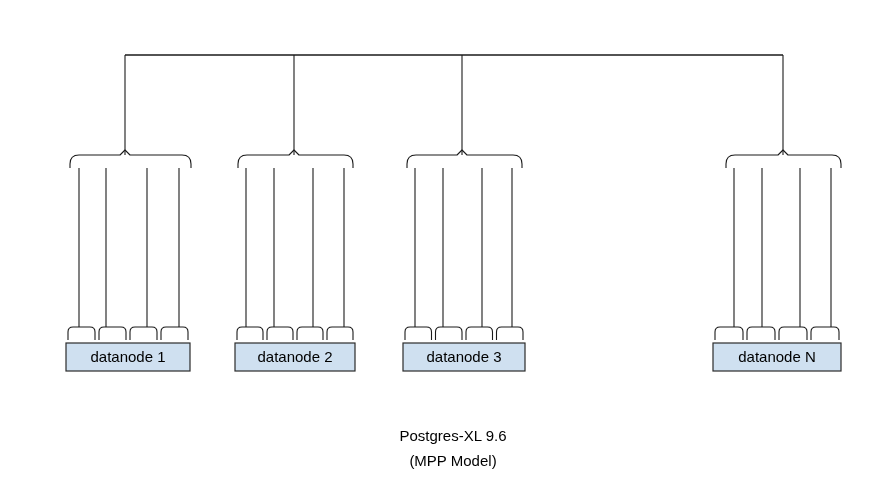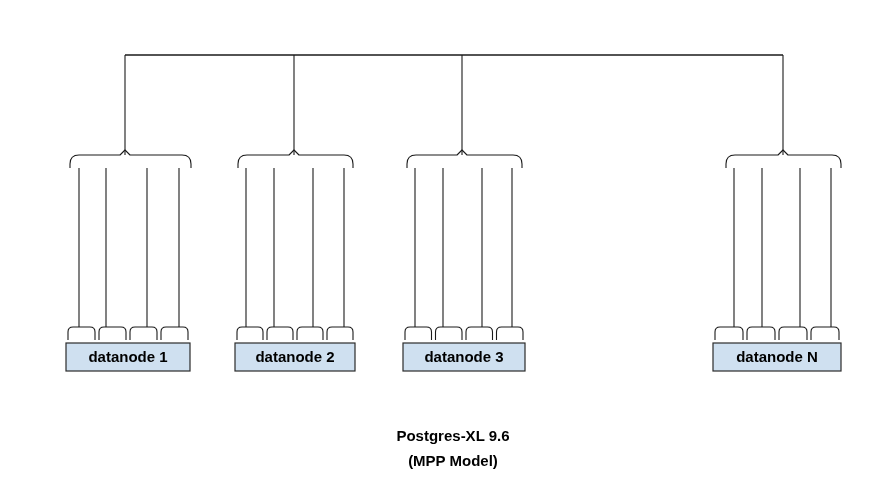--- a/index.html
+++ b/index.html
@@ -3,21 +3,21 @@
 <meta charset="utf-8">
 <style>
   html,body{margin:0;padding:0;}
   body{
     width:896px;height:484px;
     background:#ffffff;
     font-family:"Liberation Sans", sans-serif;
     overflow:hidden;
     position:relative;
   }
-  #stage{position:absolute;inset:0;width:873px;height:484px;font-weight:bold;}
+  #stage{position:absolute;inset:0;width:873px;height:484px;}
   svg.diagram{position:absolute;left:0;top:0;width:896px;height:484px;display:block;}
   .node-label{
     font-family:"Liberation Sans", sans-serif;
     font-size:15px;
     fill:#000000;
     text-anchor:middle;
     dominant-baseline:middle;
   }
   .caption-line{
     font-family:"Liberation Sans", sans-serif;

